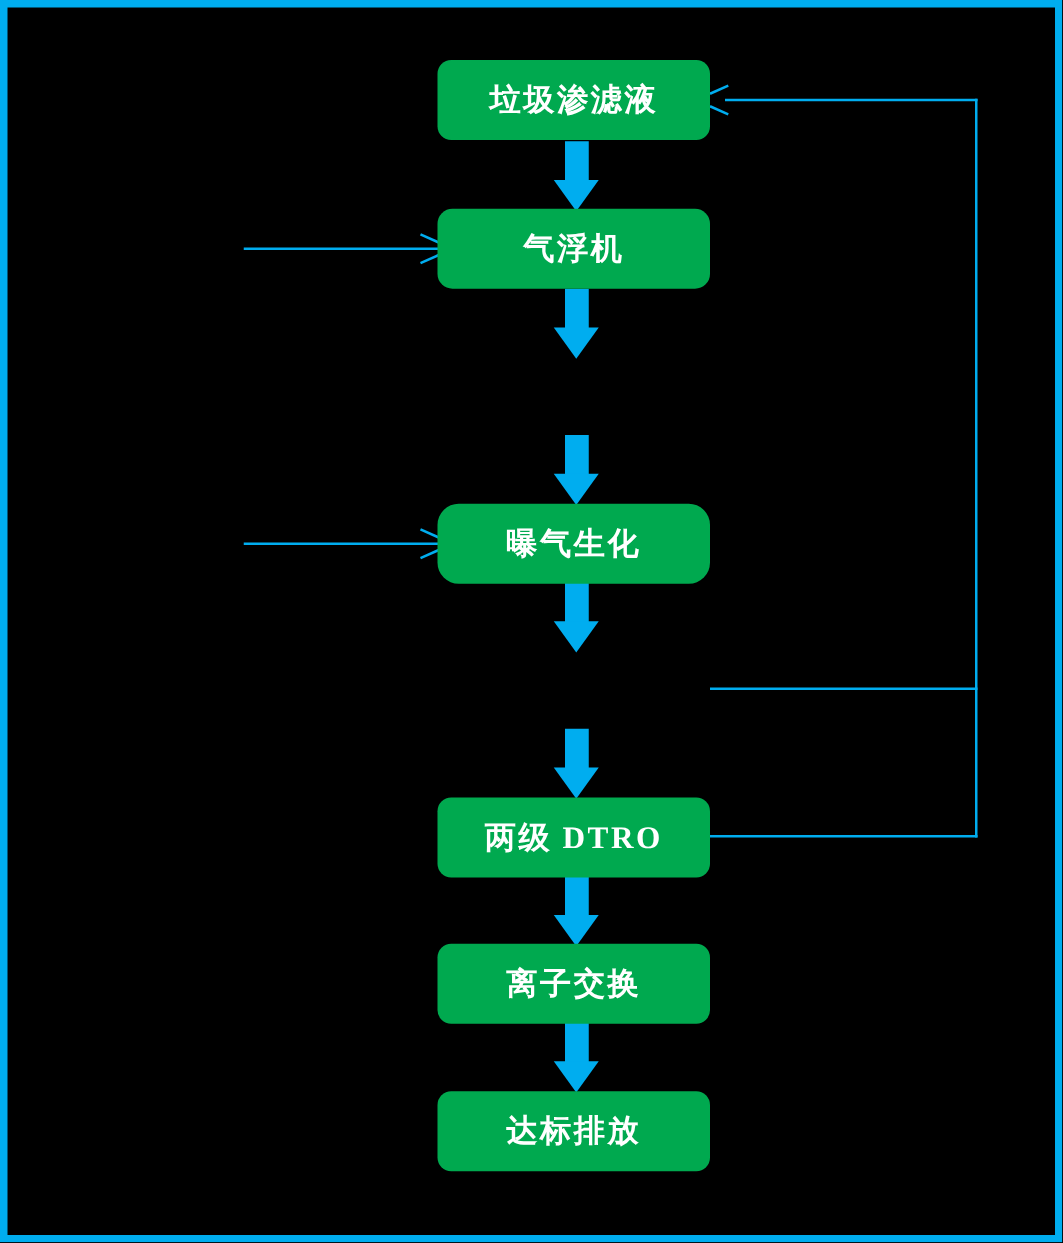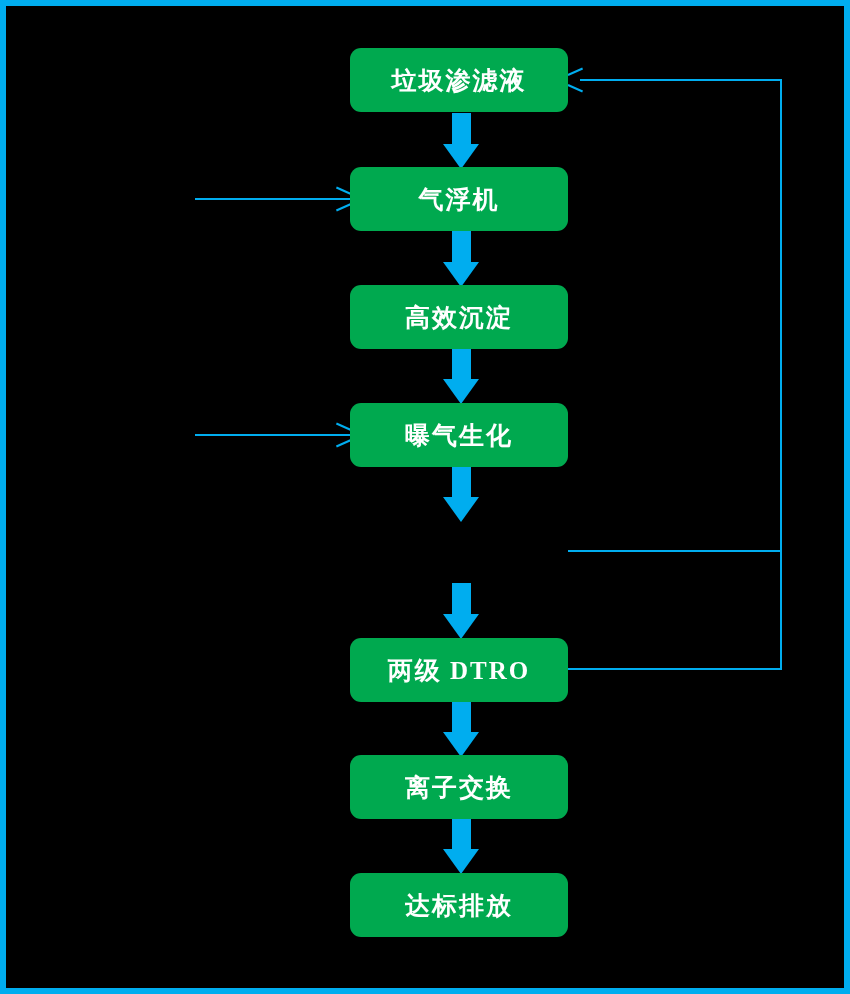--- a/index.html
+++ b/index.html
@@ -207,29 +207,26 @@
   </div>
   <div class="down-arrow" style="top:818px;">
     <div class="shaft"></div>
       <div class="head"></div>
   </div>
 
   <div class="node" style="top:48px;">
     <span class="node-label">垃圾渗滤液</span>
   </div>
 
-  <div class="node" style="top:167px;">
+  <div class="node" style="top:167px;border-radius:12px;">
     <span class="node-label">气浮机</span>
   </div>
 
-  <div class="node" style="top:285px;">
-    <span class="node-label">高效沉淀</span>
-  </div>
-
-  <div class="node" style="top:403px;">
+
+  <div class="node" style="top:403px;border-radius:17px;">
     <span class="node-label">曝气生化</span>
   </div>
 
 
   <div class="node" style="top:755px;">
     <span class="node-label">离子交换</span>
   </div>
 
   <div class="node" style="top:638px;">
     <span class="node-label">两级 DTRO</span>

